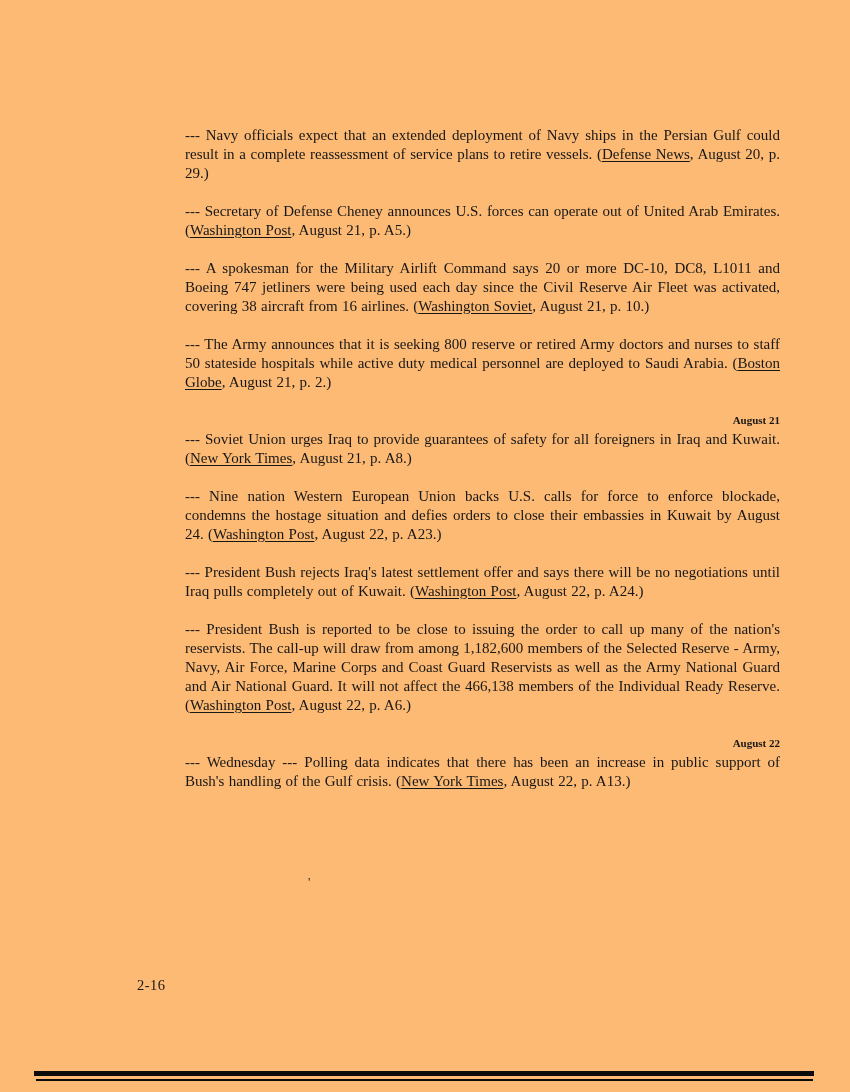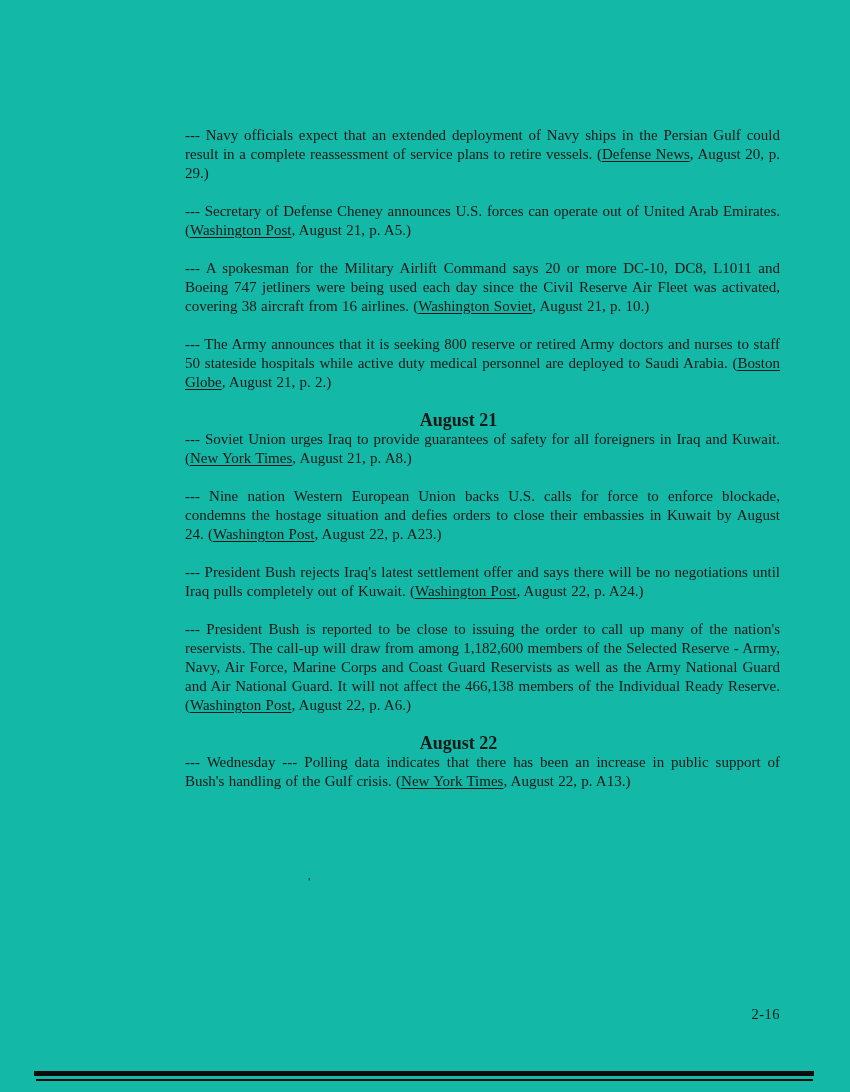--- a/index.html
+++ b/index.html
@@ -4,21 +4,21 @@
 <style>
   html, body {
     margin: 0;
     padding: 0;
     background: #ffffff;
   }
   .page {
     position: relative;
     width: 850px;
     height: 1092px;
-    background: #14b8a6;
+    background: #fdba74;
     font-family: "Liberation Serif", serif;
     color: #171717;
     font-size: 15px;
     overflow: hidden;
   }
   .content {
     position: absolute;
     left: 137px;
     top: 126px;
     width: 643px;
@@ -26,36 +26,36 @@
   }
   .entry {
     margin: 0 0 19px 48px;
     text-align: justify;
     word-spacing: 0.5px;
   }
   .entry.gap-before {
     margin-top: 14px;
   }
   .date-heading {
-    font-size: 18px;
+    font-size: 11px;
     font-weight: 700;
     margin: 0;
     line-height: 19px;
-    text-align: center;
+    text-align: right;
   }
   .source {
     text-decoration: underline;
     text-underline-offset: 2px;
   }
   .page-number {
     position: absolute;
     left: 137px;
-    top: 1006px;
+    top: 977px;
     width: 643px;
-    text-align: right;
+    text-align: left;
     font-size: 14.5px;
     letter-spacing: 0.5px;
   }
   .stray {
     position: absolute;
     left: 308px;
     top: 874px;
     font-size: 13px;
     color: #2a2a2a;
   }

